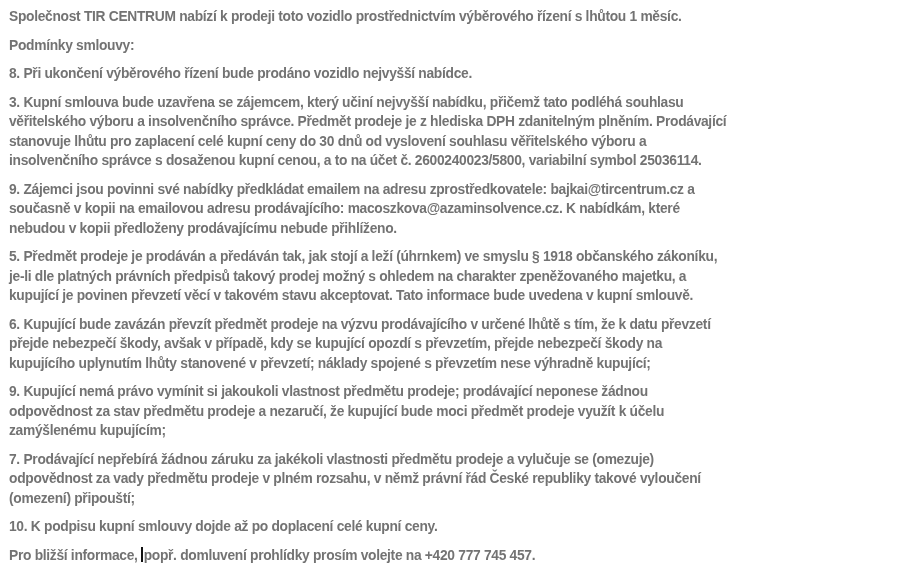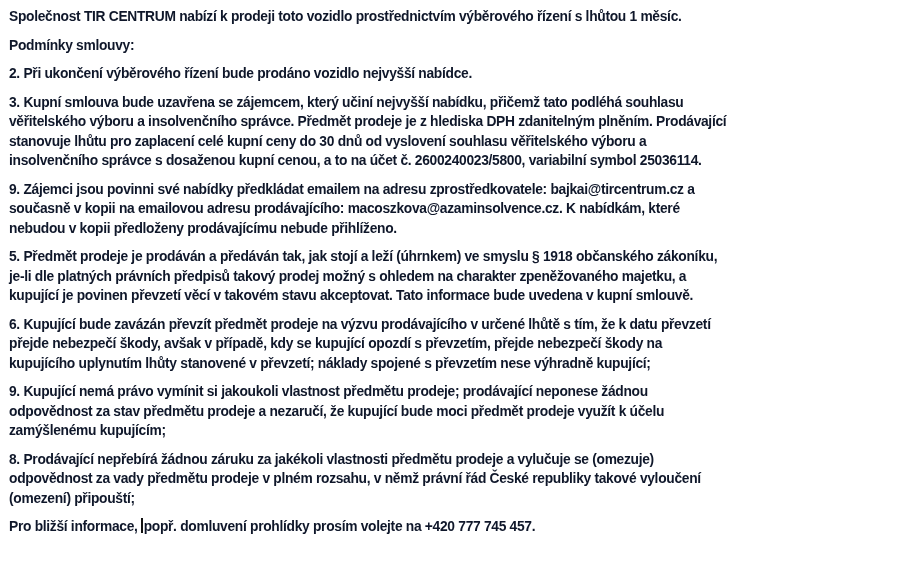--- a/index.html
+++ b/index.html
@@ -15,21 +15,21 @@
   .document {
     box-sizing: border-box;
     width: 740px;
     height: 568px;
     padding: 7px 12px 0 9px;
     font-family: "Liberation Sans", sans-serif;
     font-weight: bold;
     font-size: 13.8px;
     line-height: 19.5px;
     letter-spacing: -0.3px;
-    color: #0f172a;
+    color: #737373;
     background: #ffffff;
     cursor: text;
   }
   .document p {
     margin: 0 0 9px 0;
     padding: 0;
   }
   .caret {
     display: inline-block;
     width: 1.5px;
@@ -38,21 +38,22 @@
     vertical-align: -2px;
     margin: 0 1px 0 0;
   }
 </style>
 </head>
 <body>
 
 <div class="document">
   <p>Společnost TIR CENTRUM nabízí k prodeji toto vozidlo prostřednictvím výběrového řízení s lhůtou 1 měsíc.</p>
   <p>Podmínky smlouvy:</p>
-  <p>2. Při ukončení výběrového řízení bude prodáno vozidlo nejvyšší nabídce.</p>
+  <p>8. Při ukončení výběrového řízení bude prodáno vozidlo nejvyšší nabídce.</p>
   <p>3. Kupní smlouva bude uzavřena se zájemcem, který učiní nejvyšší nabídku, přičemž tato podléhá souhlasu věřitelského výboru a insolvenčního správce. Předmět prodeje je z hlediska DPH zdanitelným plněním. Prodávající stanovuje lhůtu pro zaplacení celé kupní ceny do 30 dnů od vyslovení souhlasu věřitelského výboru a insolvenčního správce s dosaženou kupní cenou, a to na účet č. 2600240023/5800, variabilní symbol 25036114.</p>
   <p>9. Zájemci jsou povinni své nabídky předkládat emailem na adresu zprostředkovatele: bajkai@tircentrum.cz a současně v kopii na emailovou adresu prodávajícího: macoszkova@azaminsolvence.cz. K nabídkám, které nebudou v kopii předloženy prodávajícímu nebude přihlíženo.</p>
   <p>5. Předmět prodeje je prodáván a předáván tak, jak stojí a leží (úhrnkem) ve smyslu § 1918 občanského zákoníku, je-li dle platných právních předpisů takový prodej možný s ohledem na charakter zpeněžovaného majetku, a kupující je povinen převzetí věcí v takovém stavu akceptovat. Tato informace bude uvedena v kupní smlouvě.</p>
   <p>6. Kupující bude zavázán převzít předmět prodeje na výzvu prodávajícího v určené lhůtě s tím, že k datu převzetí přejde nebezpečí škody, avšak v případě, kdy se kupující opozdí s převzetím, přejde nebezpečí škody na kupujícího uplynutím lhůty stanovené v převzetí; náklady spojené s převzetím nese výhradně kupující;</p>
   <p>9. Kupující nemá právo vymínit si jakoukoli vlastnost předmětu prodeje; prodávající neponese žádnou odpovědnost za stav předmětu prodeje a nezaručí, že kupující bude moci předmět prodeje využít k účelu zamýšlenému kupujícím;</p>
-  <p>8. Prodávající nepřebírá žádnou záruku za jakékoli vlastnosti předmětu prodeje a vylučuje se (omezuje) odpovědnost za vady předmětu prodeje v plném rozsahu, v němž právní řád České republiky takové vyloučení (omezení) připouští;</p>
+  <p>7. Prodávající nepřebírá žádnou záruku za jakékoli vlastnosti předmětu prodeje a vylučuje se (omezuje) odpovědnost za vady předmětu prodeje v plném rozsahu, v němž právní řád České republiky takové vyloučení (omezení) připouští;</p>
+  <p>10. K podpisu kupní smlouvy dojde až po doplacení celé kupní ceny.</p>
   <p><span>Pro bližší informace, </span><span class="caret"></span><span>popř. domluvení prohlídky prosím volejte na +420 777 745 457.</span></p>
 </div>
 
 </body></html>

